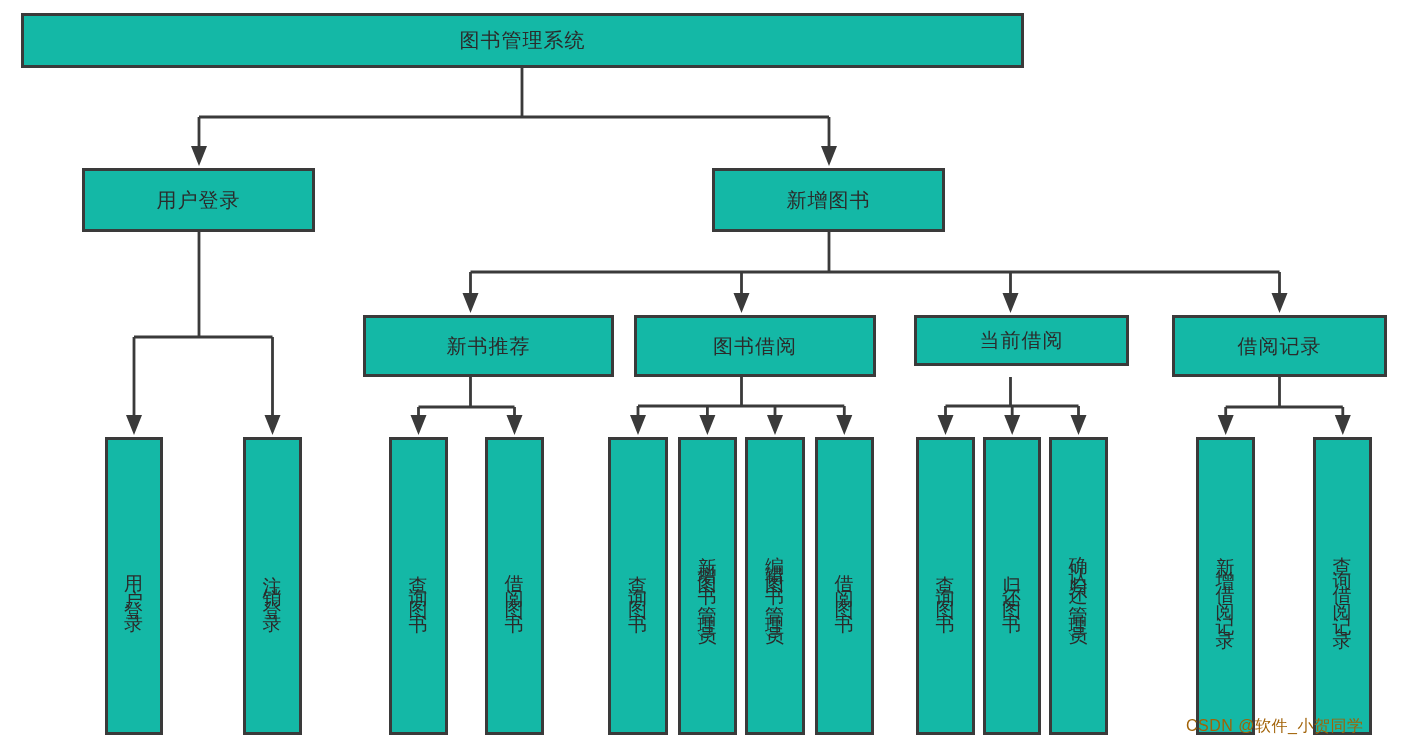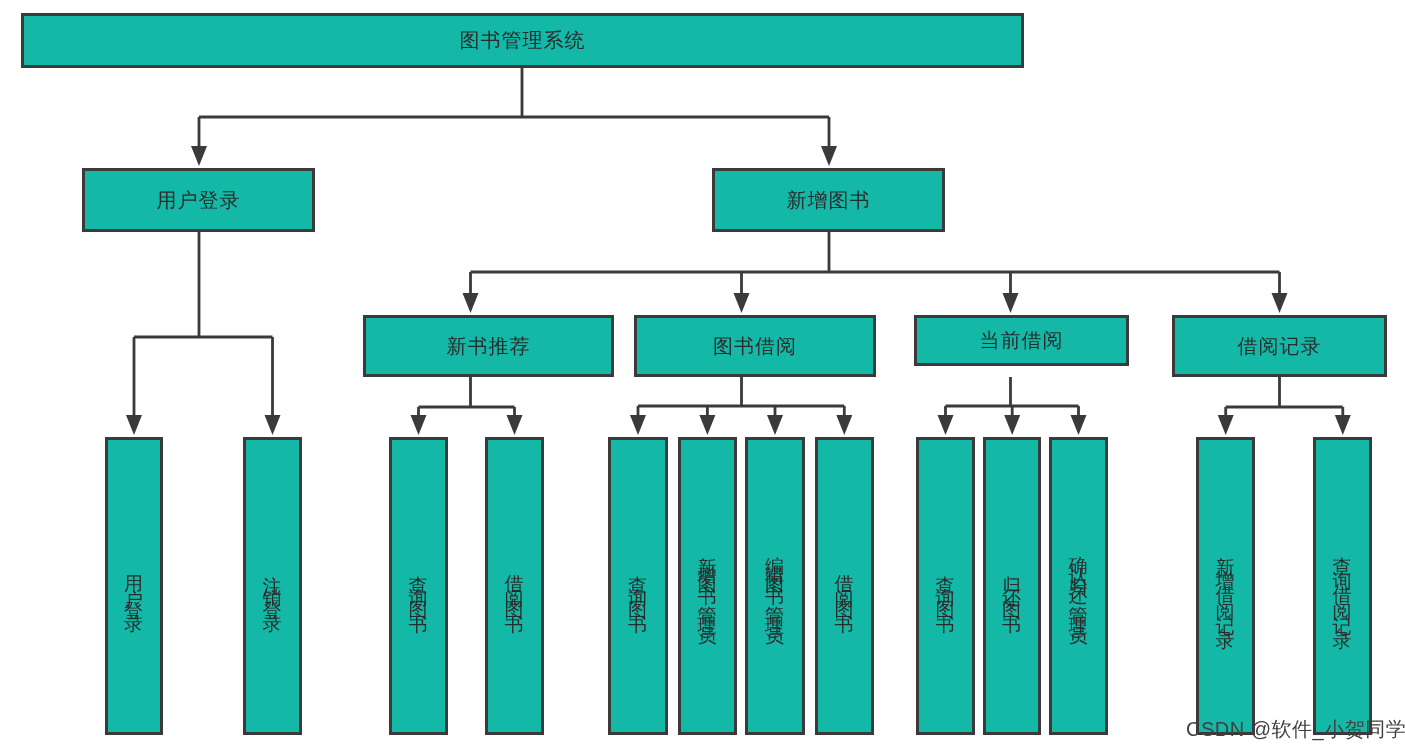--- a/index.html
+++ b/index.html
@@ -42,22 +42,22 @@
     line-height: 1;
     white-space: nowrap;
   }
   .chars4 { letter-spacing: 13px; }
   .chars6 { letter-spacing: 15px; }
   .chars9 { letter-spacing: 10px; }
   #watermark {
     position: absolute;
     left: 1186px;
     top: 716px;
-    font-size: 20px;
-    color: #404040;
+    font-size: 16px;
+    color: #a16207;
     white-space: nowrap;
     z-index: 5;
     letter-spacing: 0.5px;
   }
 </style>
 </head>
 <body>
 
 <div id="canvas">
 

